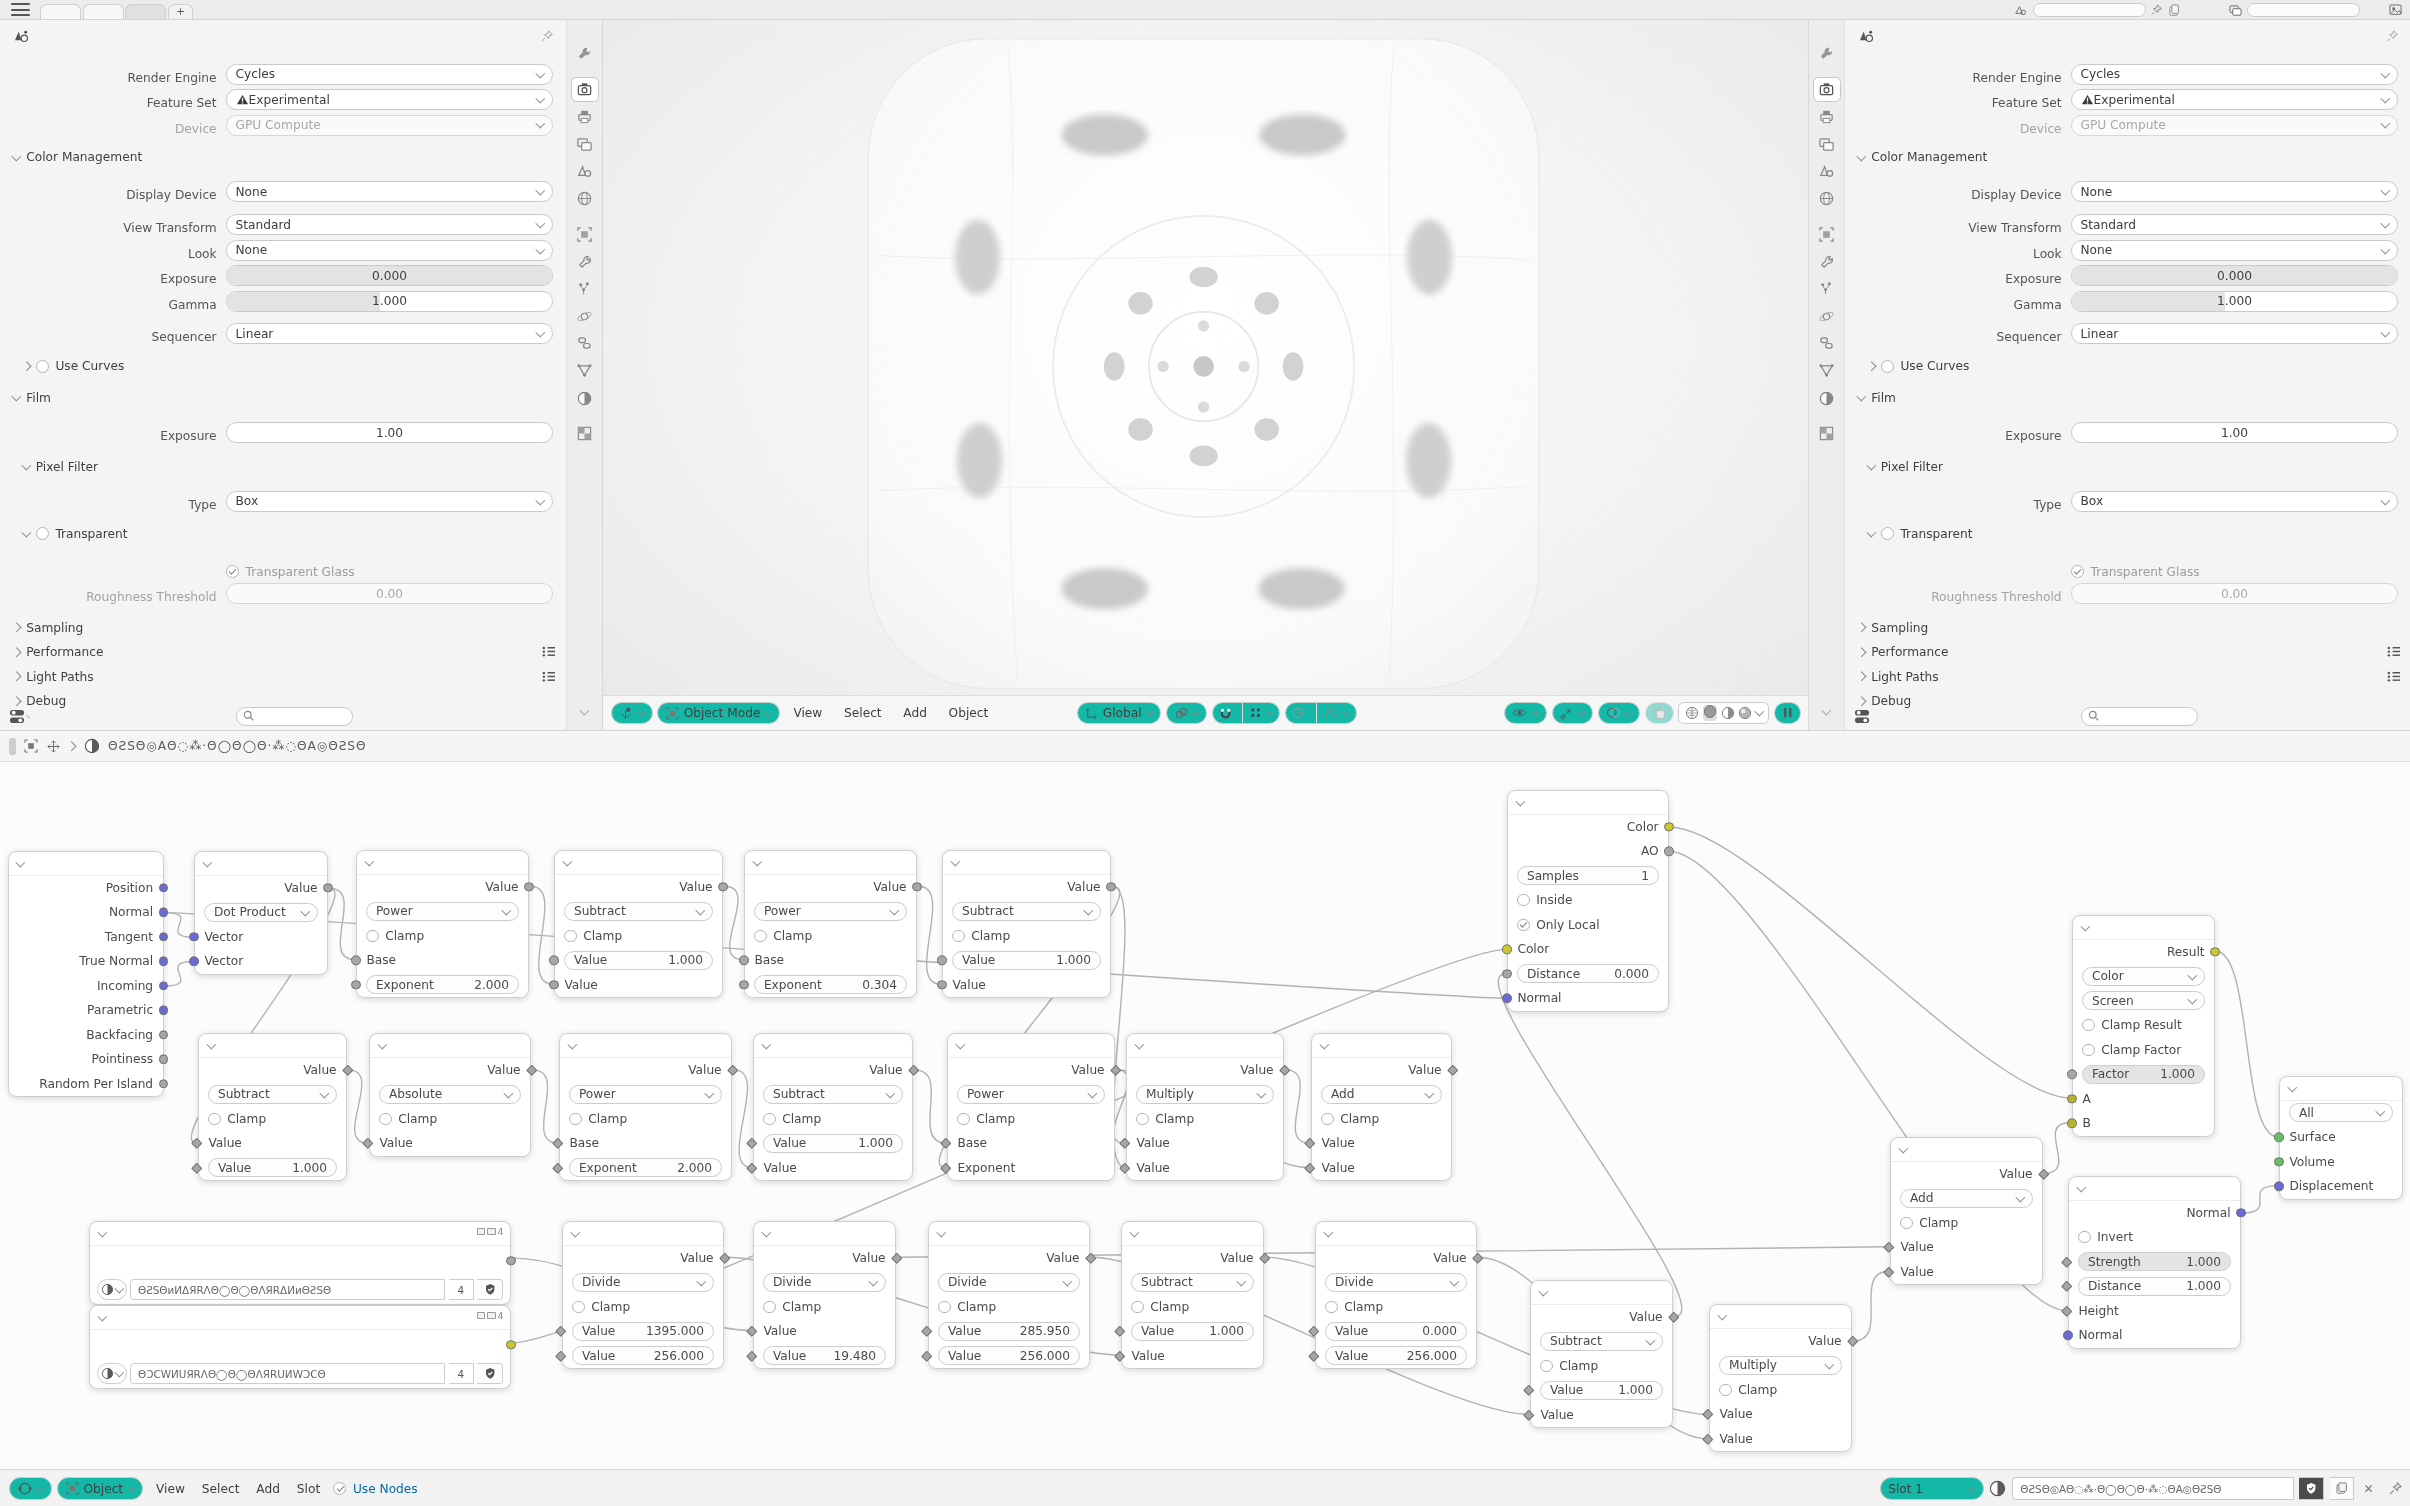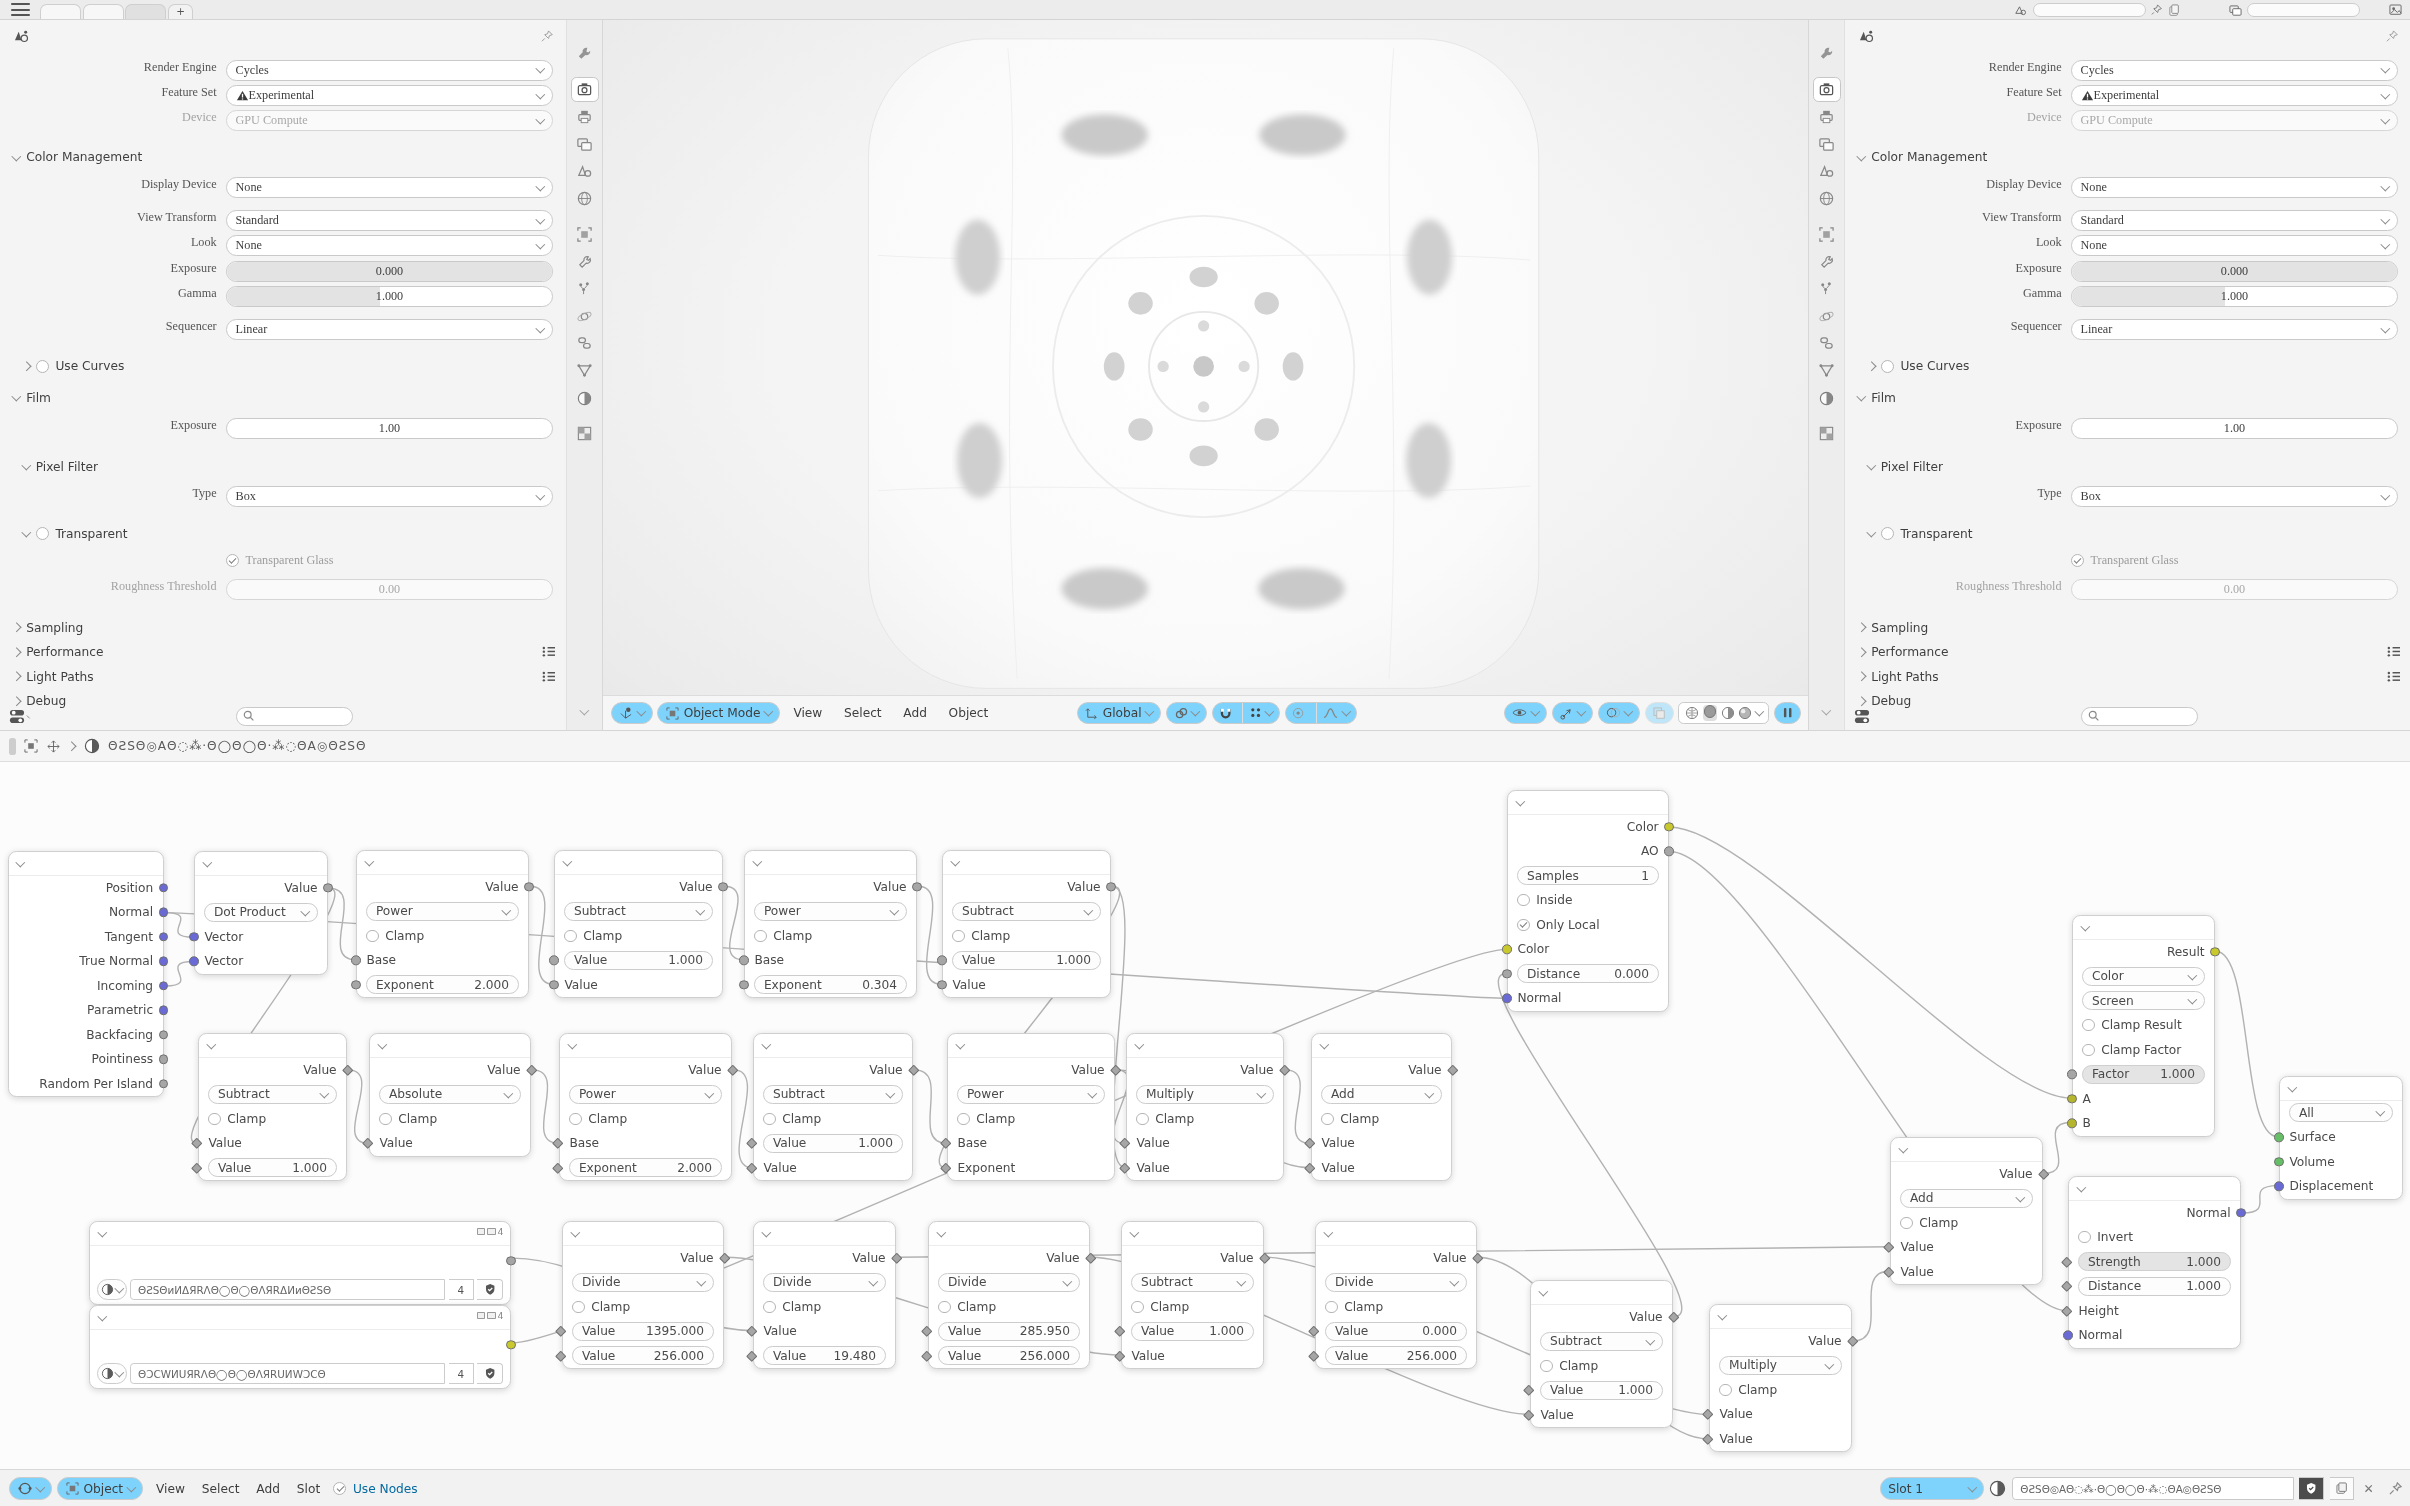--- a/index.html
+++ b/index.html
@@ -22,21 +22,21 @@
   #props-right{left:1808px;border-left:0.9px solid #d7d7d7;}
   .pstrip{width:36px;background:#ededed;display:flex;flex-direction:column;align-items:center;padding-top:21px;gap:1.9px;flex-shrink:0;}
   #props-left .pstrip{border-left:0.9px solid #e0e0e0;order:2;}
   #props-right .pstrip{border-right:0.9px solid #e0e0e0;order:0;}
   .sbtn{width:28px;height:25.4px;display:flex;align-items:center;justify-content:center;border-radius:5.6px;cursor:pointer;opacity:.75;}
   .sbtn.active{background:#fff;border:0.9px solid #c6c6c6;opacity:1;}
   .sbtn.down{margin-top:auto;margin-bottom:5.6px;}
   .pcontent{flex:1;position:relative;padding:0 0 0 0;order:1;}
   .phead{height:32px;display:flex;align-items:center;padding:0 13px;}
   .phead .pin{margin-left:auto;}
-  .prow{height:25.4px;display:flex;align-items:flex-start;padding-right:13px;font-family:Liberation Serif, serif;}
+  .prow{height:25.4px;display:flex;align-items:flex-end;padding-right:13px;}
   .plabel{width:226px;text-align:right;padding-right:9.4px;color:#555;flex-shrink:0;white-space:nowrap;}
   .plabel.dim{color:#a3a3a3;}
   .pselect,.pfield,.pslider{flex:1;height:21px;border:0.9px solid #c9c9c9;border-radius:10.4px;background:#fff;display:flex;align-items:center;padding:0 8.5px;position:relative;color:#3d3d3d;}
   .pselect .chev{margin-left:auto;}
   .pselect.dim,.pfield.dim{color:#a8a8a8;border-color:#d6d6d6;background:#fafafa;}
   .pfield{justify-content:center;}
   .pslider{padding:0;overflow:hidden;}
   .pslider .fill{position:absolute;left:0;top:0;bottom:0;background:#e3e3e3;border-radius:10.4px 0 0 10.4px;}
   .pslider b{position:relative;margin:0 auto;font-weight:normal;}
   .psec{display:flex;align-items:center;gap:6.6px;padding-left:13px;height:24.5px;color:#3f3f3f;}
@@ -46,21 +46,21 @@
   .chev.d{transform:rotate(45deg);margin-top:-2.8px;}
   .chev.r{transform:rotate(-45deg);}
   .ccheck{width:13px;height:13px;border:0.9px solid #b5b5b5;border-radius:50%;background:#fff;display:inline-flex;align-items:center;justify-content:center;flex-shrink:0;}
   .tick{width:6.6px;height:3.8px;border-left:1.5px solid #7e7e7e;border-bottom:1.5px solid #7e7e7e;transform:rotate(-45deg);margin-top:-1.9px;}
   .inlinecheck{display:flex;align-items:center;gap:6.6px;color:#9c9c9c;}
   .pbottom{position:absolute;left:0;right:0;bottom:0;height:28px;display:flex;align-items:center;padding:0 9.4px;}
   .searchpill{width:117px;height:19px;border:0.9px solid #c9c9c9;border-radius:9.4px;background:#fff;display:flex;align-items:center;padding:0 6.6px;gap:4.7px;margin:0 auto;}
   
   .viewport{position:absolute;left:603px;top:20px;width:1205px;height:710px;background:radial-gradient(ellipse at 50% 45%,#f4f4f4 50%,#ebebeb 90%,#e7e7e7 100%);overflow:hidden;}
   .vhead{position:absolute;left:0;right:0;bottom:0;height:35px;background:#f6f6f6;border-top:0.9px solid #dcdcdc;display:flex;align-items:center;padding:0 7.5px;gap:4.7px;}
-  .vpill{height:22.6px;border:0.9px solid #cbcbcb;border-radius:11.3px;background:#7dd3fc;display:flex;align-items:center;gap:4.7px;padding:0 7.5px;color:#3e3e3e;}
+  .vpill{height:22.6px;border:0.9px solid #cbcbcb;border-radius:11.3px;background:#14b8a6;display:flex;align-items:center;gap:4.7px;padding:0 7.5px;color:#3e3e3e;}
   .vpill.seg{padding:0;}
   .vpill.seg .segc{padding:0 6.6px;height:100%;display:flex;align-items:center;gap:4.7px;}
   .vpill.seg .segc+.segc{border-left:0.9px solid #ddd;}
   .vmenu{padding:0 8.5px;color:#3e3e3e;}
   .vh-mid{display:flex;align-items:center;gap:4.7px;margin-left:75px;}
   .vh-right{display:flex;align-items:center;gap:4.7px;margin-left:auto;}
   .shadedot{width:12.2px;height:12.2px;border-radius:50%;border:0.9px solid #8b8b8b;display:inline-block;}
   .shadedot.solid{background:#9a9a9a;border-color:#777;}
   .shadeseg{display:flex;align-items:center;gap:3.8px;padding:1.9px 5.6px;border:0.9px solid #cbcbcb;border-radius:5.6px;background:#fff;}
   .shadeseg .on{background:#dedede;border-radius:3.8px;padding:0.9px;}

